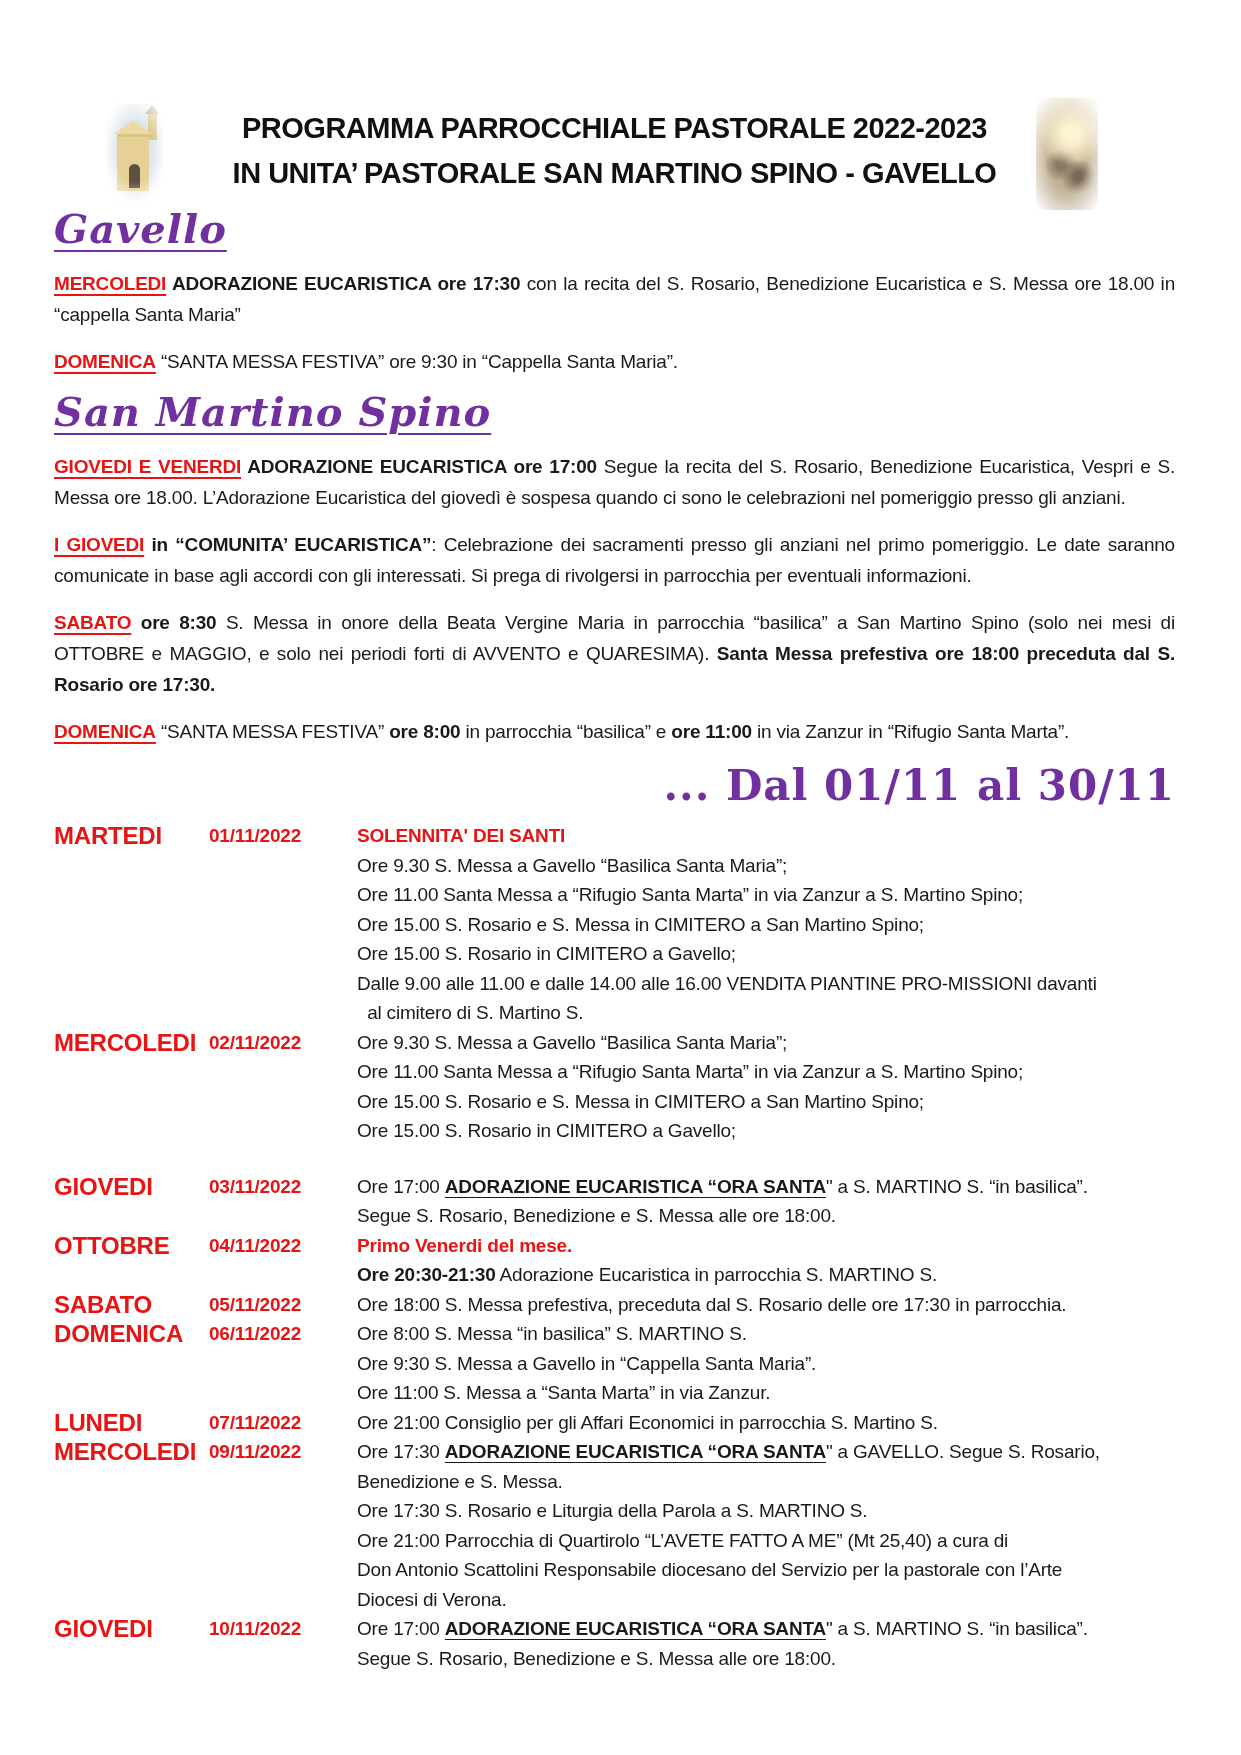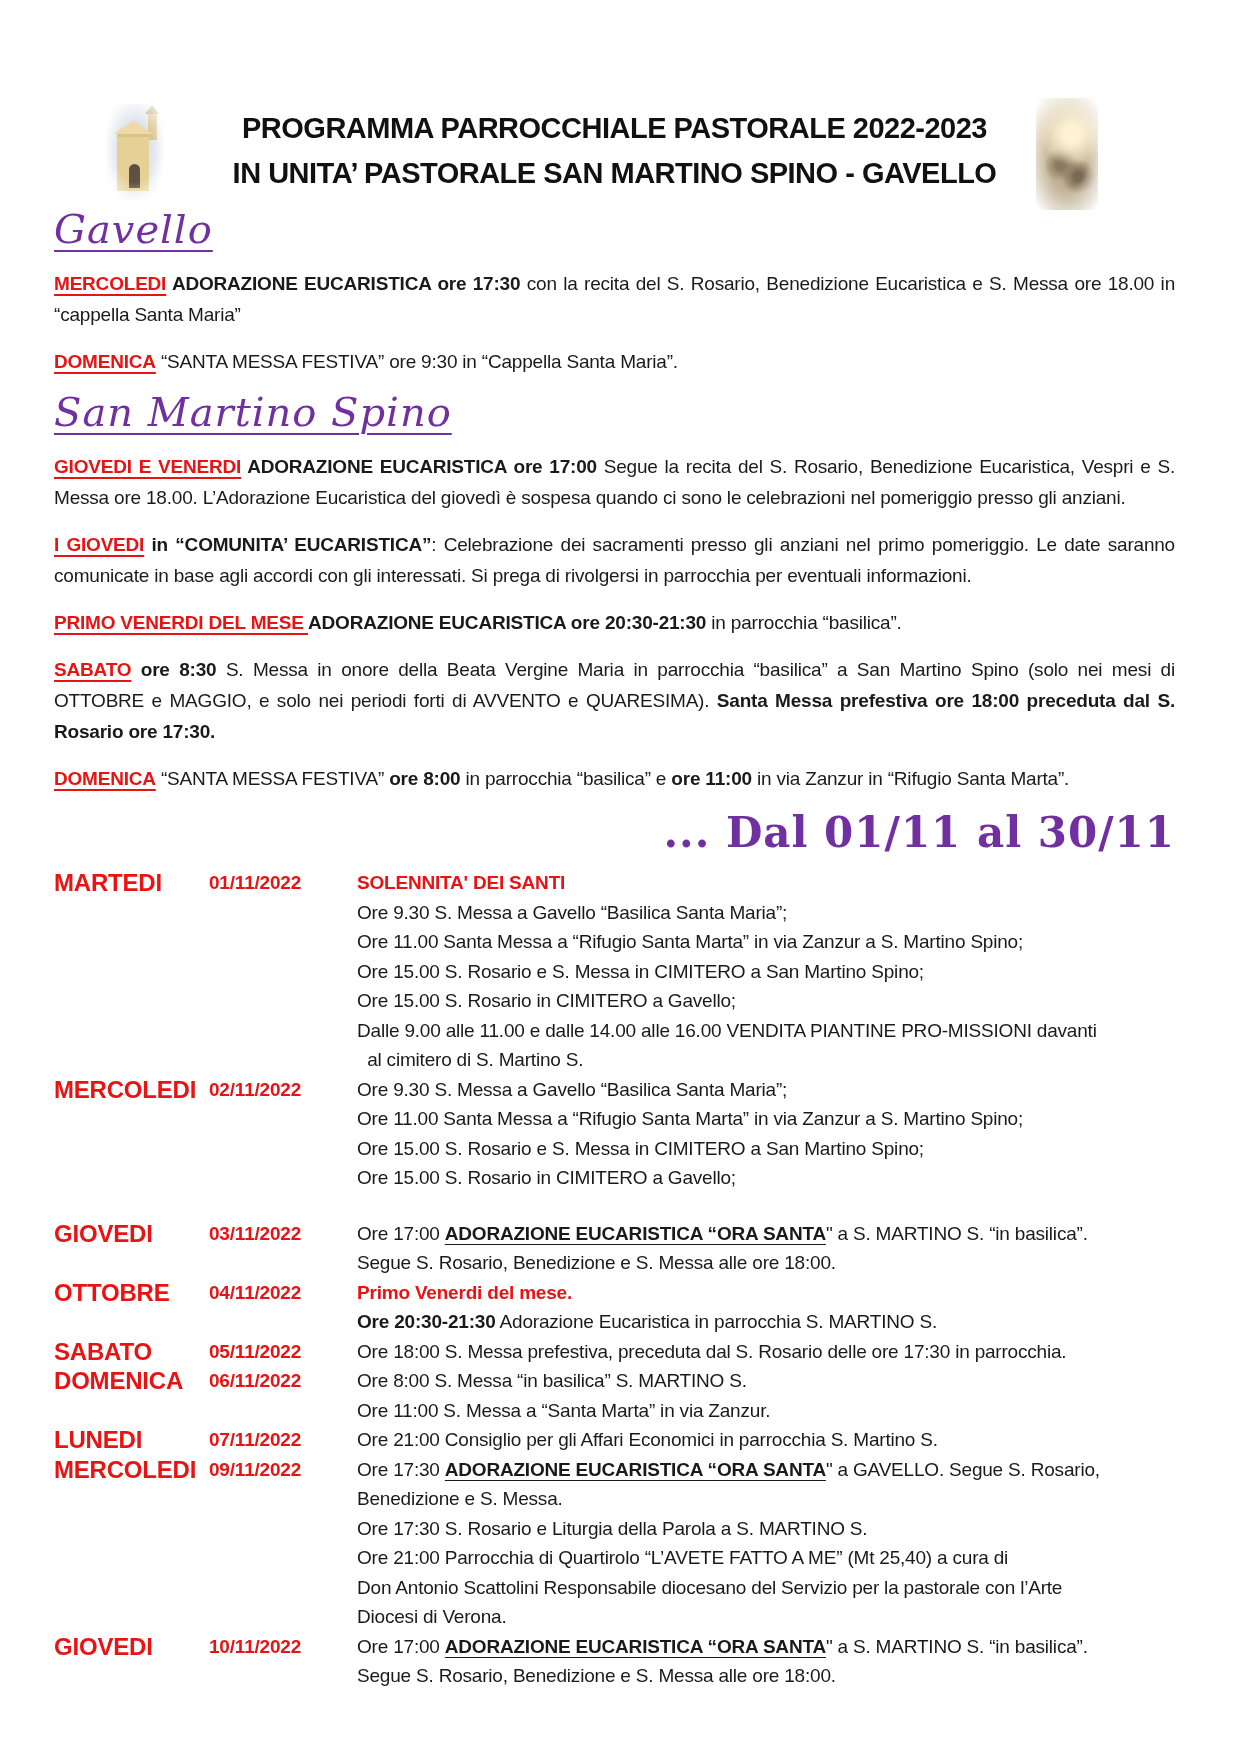--- a/index.html
+++ b/index.html
@@ -41,21 +41,21 @@
     position:absolute;inset:0;
     background:
       radial-gradient(circle at 58% 32%, #fdf3d2 0 10%, rgba(253,243,210,0) 38%),
       radial-gradient(circle at 40% 60%, #8a7a62 0 6%, rgba(138,122,98,0) 22%),
       radial-gradient(circle at 68% 70%, #7a6a55 0 5%, rgba(122,106,85,0) 20%),
       linear-gradient(180deg,#e3d6bb 0%,#cfbfa0 45%,#b7a78b 100%);
   }
 
   
   .script-heading{
-    font-family:"DejaVu Serif",serif;font-style:italic;font-weight:400;
+    font-family:"DejaVu Serif",serif;font-style:italic;font-weight:700;
     color:var(--purple);font-size:40px;line-height:46px;
     margin:0 0 6px;letter-spacing:1px;
     text-decoration:underline;text-decoration-thickness:2px;text-underline-offset:7px;
     display:block;width:fit-content;
   }
   .subtitle{
     font-family:"DejaVu Serif",serif;font-weight:700;
     color:var(--purple);font-size:42px;line-height:54px;
     text-align:right;margin:0 0 8px;letter-spacing:1px;
   }
@@ -109,21 +109,20 @@
     </div>
   </div>
 
   <div>
       <div class="script-heading">Gavello</div>
       <p class="para"><span class="seg-ru">MERCOLEDI</span><span class="seg-b"> ADORAZIONE EUCARISTICA ore 17:30</span><span> con la recita del S. Rosario, Benedizione Eucaristica e S. Messa ore 18.00 in “cappella Santa Maria”</span></p>
       <p class="para"><span class="seg-ru">DOMENICA</span><span> “SANTA MESSA FESTIVA” ore 9:30 in “Cappella Santa Maria”.</span></p>
       <div class="script-heading">San Martino Spino</div>
       <p class="para"><span class="seg-ru">GIOVEDI E VENERDI</span><span class="seg-b"> ADORAZIONE EUCARISTICA ore 17:00</span><span> Segue la recita del S. Rosario, Benedizione Eucaristica, Vespri e S. Messa ore 18.00. L’Adorazione Eucaristica del giovedì è sospesa quando ci sono le celebrazioni nel pomeriggio presso gli anziani.</span></p>
       <p class="para"><span class="seg-ru">I GIOVEDI</span><span class="seg-b"> in “COMUNITA’ EUCARISTICA”</span><span>: Celebrazione dei sacramenti presso gli anziani nel primo pomeriggio. Le date saranno comunicate in base agli accordi con gli interessati. Si prega di rivolgersi in parrocchia per eventuali informazioni.</span></p>
-      <p class="para"><span class="seg-ru">PRIMO VENERDI DEL MESE </span><span class="seg-b">ADORAZIONE EUCARISTICA ore 20:30-21:30</span><span> in parrocchia “basilica”.</span></p>
       <p class="para"><span class="seg-ru">SABATO</span><span class="seg-b"> ore 8:30</span><span> S. Messa in onore della Beata Vergine Maria in parrocchia “basilica” a San Martino Spino (solo nei mesi di OTTOBRE e MAGGIO, e solo nei periodi forti di AVVENTO e QUARESIMA). </span><span class="seg-b">Santa Messa prefestiva ore 18:00 preceduta dal S. Rosario ore 17:30.</span></p>
       <p class="para"><span class="seg-ru">DOMENICA</span><span> “SANTA MESSA FESTIVA” </span><span class="seg-b">ore 8:00</span><span> in parrocchia “basilica” e </span><span class="seg-b">ore 11:00</span><span> in via Zanzur in “Rifugio Santa Marta”.</span></p>
     </div>
 
   <div class="subtitle">... Dal 01/11 al 30/11</div>
 
   <div class="schedule">
       <div class="srow">
         <div class="sday">MARTEDI</div>
         <div class="sdate">01/11/2022</div>
@@ -168,20 +167,21 @@
         <div class="sdate">05/11/2022</div>
         <div class="sdesc">
           <div class="sline"><span>Ore 18:00 S. Messa prefestiva, preceduta dal S. Rosario delle ore 17:30 in parrocchia.</span></div>
         </div>
       </div>
       <div class="srow">
         <div class="sday">DOMENICA</div>
         <div class="sdate">06/11/2022</div>
         <div class="sdesc">
           <div class="sline"><span>Ore 8:00 S. Messa “in basilica” S. MARTINO S.</span></div>
+          <div class="sline"><span>Ore 9:30 S. Messa a Gavello in “Cappella Santa Maria”.</span></div>
           <div class="sline"><span>Ore 11:00 S. Messa a “Santa Marta” in via Zanzur.</span></div>
         </div>
       </div>
       <div class="srow">
         <div class="sday">LUNEDI</div>
         <div class="sdate">07/11/2022</div>
         <div class="sdesc">
           <div class="sline"><span>Ore 21:00 Consiglio per gli Affari Economici in parrocchia S. Martino S.</span></div>
         </div>
       </div>

